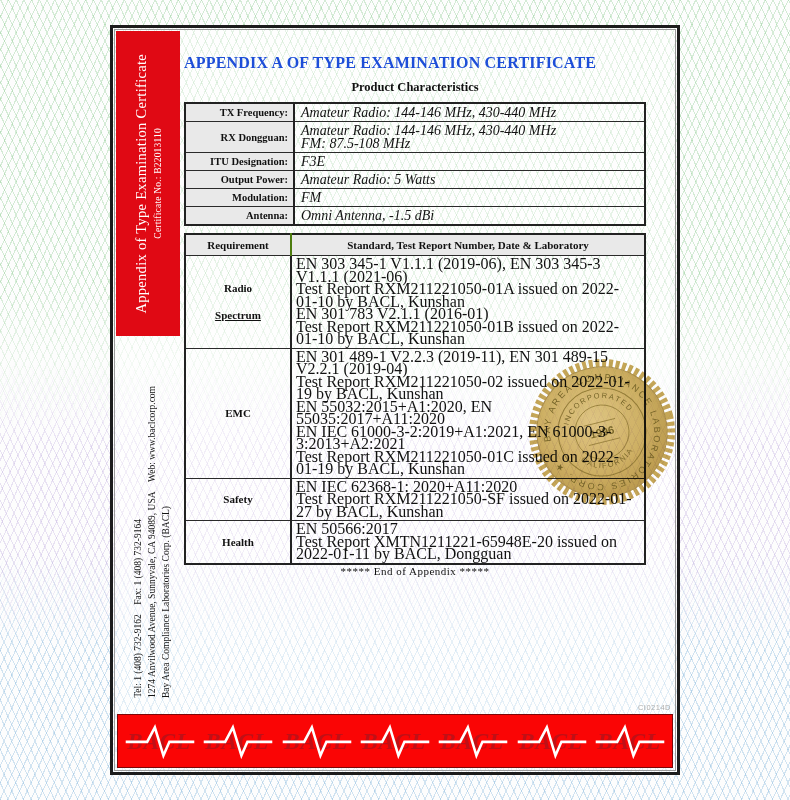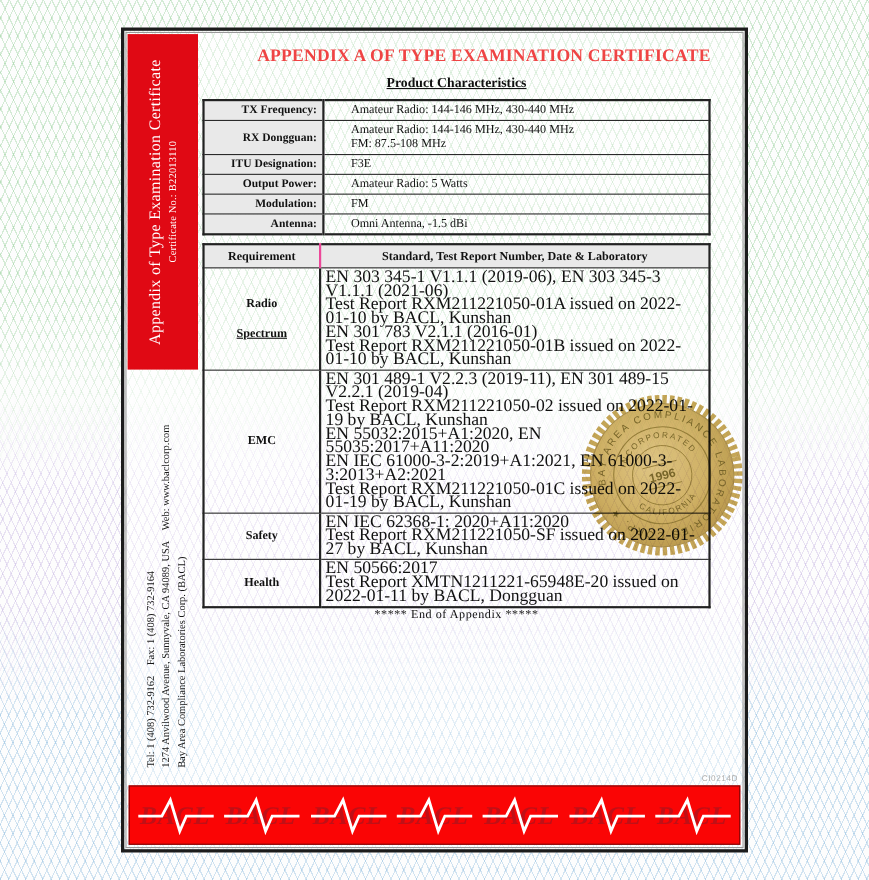--- a/index.html
+++ b/index.html
@@ -37,32 +37,32 @@
   .redbar{position:absolute;left:1px;top:1px;width:64px;height:305px;background:#E00914;
     display:flex;flex-direction:row;align-items:center;justify-content:center;gap:3px;}
   .redbar .big{color:#fff;font-size:14.5px;letter-spacing:.3px;}
   .redbar .small{color:#fff;font-size:9.5px;letter-spacing:.2px;}
 
   .contact{position:absolute;left:2px;top:327px;width:70px;height:341px;color:#151515;
     display:flex;flex-direction:row;align-items:flex-end;justify-content:center;gap:1px;}
   .contact .v{font-size:9.5px;line-height:13px;}
 
   .main{position:absolute;left:69px;top:0;width:462px;color:#111;}
-  .title{margin-top:12px;text-align:right;font-weight:bold;font-size:16px;letter-spacing:.2px;color:#ef4444;}
-  .sec-heading{margin-top:8px;text-align:center;font-weight:bold;font-size:12.5px;text-decoration:underline;}
+  .title{margin-top:24px;text-align:left;font-weight:bold;font-size:16px;letter-spacing:.2px;color:#1d4ed8;}
+  .sec-heading{margin-top:8px;text-align:center;font-weight:bold;font-size:12.5px;}
   .sec-heading.second{margin-top:14px;}
 
   table{border-collapse:collapse;width:100%;margin-top:7px;border:2px solid #222;}
   td,th{border:1px solid #2a2a2a;vertical-align:middle;}
   .t1 td.lbl{width:100px;background:#E9E9E9;font-weight:bold;text-align:right;
     font-size:10.5px;line-height:13px;padding:2px 5px 2px 2px;border-right:2px solid #222;}
-  .t1 td.val{font-size:11px;line-height:13px;padding:2px 24px;}
+  .t1 td.val{font-size:14px;line-height:13px;padding:2px 6px;font-style:italic;}
 
   .t2 th{background:#E9E9E9;font-weight:bold;font-size:11px;padding:4px 2px;text-align:center;}
-  .t2 th.c1{width:100px;border-right:2px solid #ec4899;}
+  .t2 th.c1{width:100px;border-right:2px solid #4d7c0f;}
   .t2 td.req{font-weight:bold;font-size:11px;text-align:center;border-right:2px solid #222;}
   .t2 td.req .w{display:block;}
   .t2 td.req .w + .w{margin-top:15px;text-decoration:underline;}
   .t2 td.std{font-size:16px;line-height:12.5px;padding:2px 4px;}
 
   .endline{text-align:center;font-size:11px;letter-spacing:.5px;}
 
   .banner{position:absolute;left:2px;right:2px;bottom:2px;height:52px;background:#FA0505;
     border:1px solid #7d0606;display:flex;align-items:center;justify-content:space-around;padding:0 3px;}
   .logo{display:block;}

